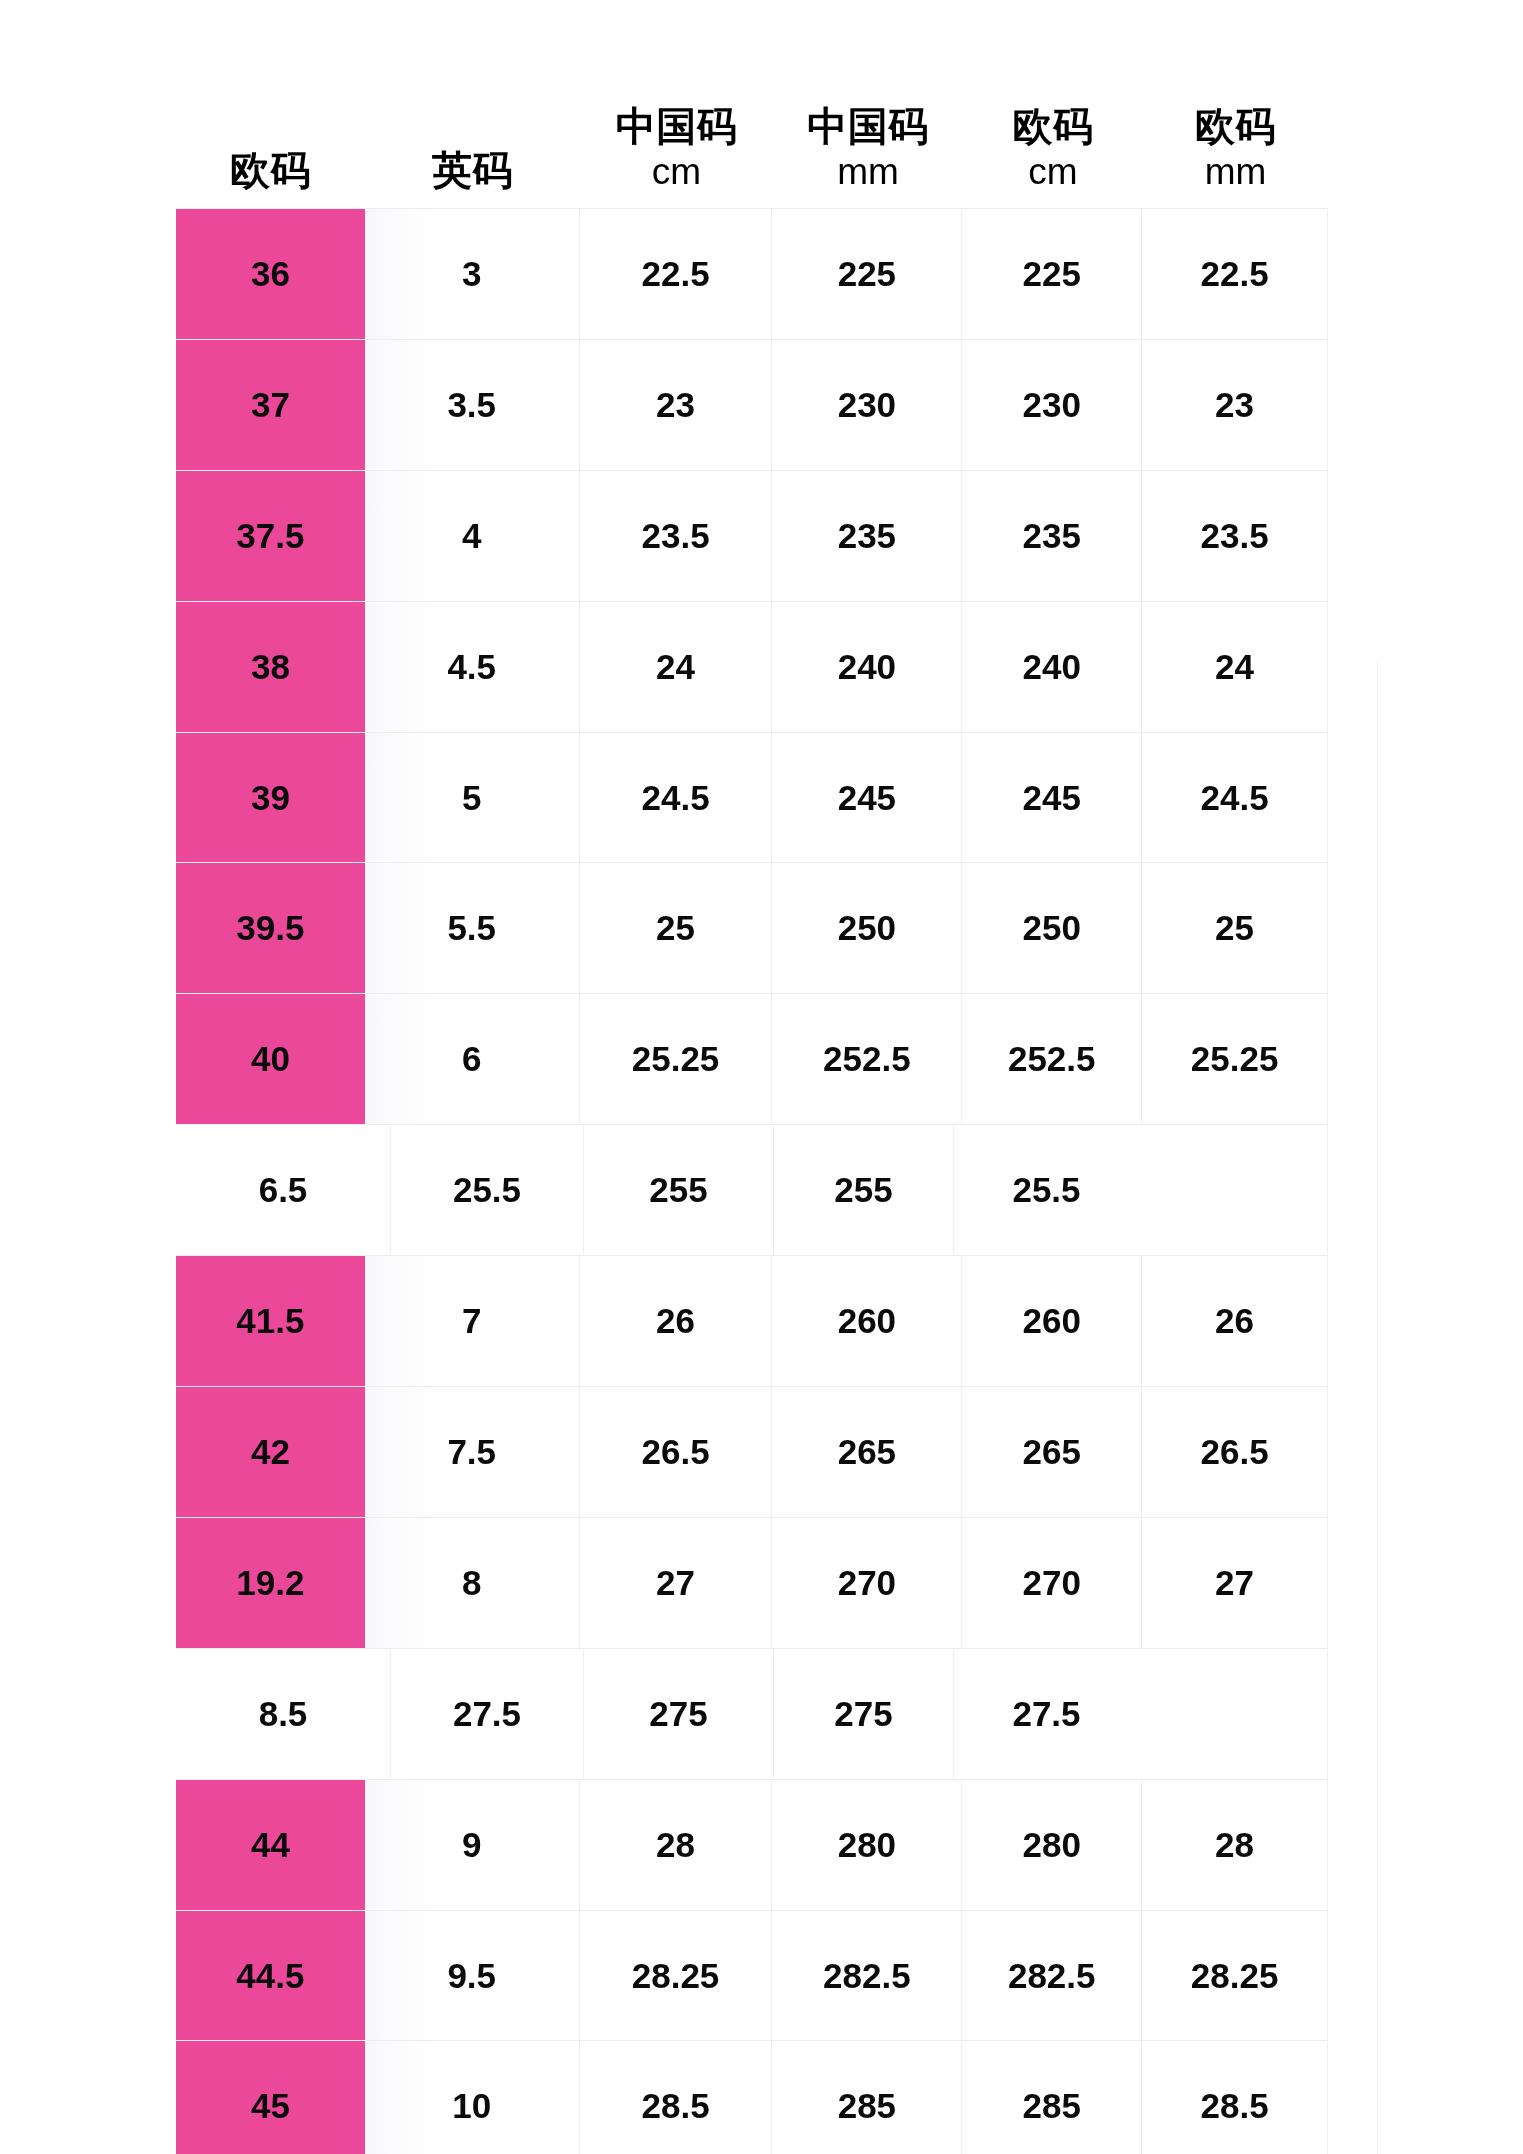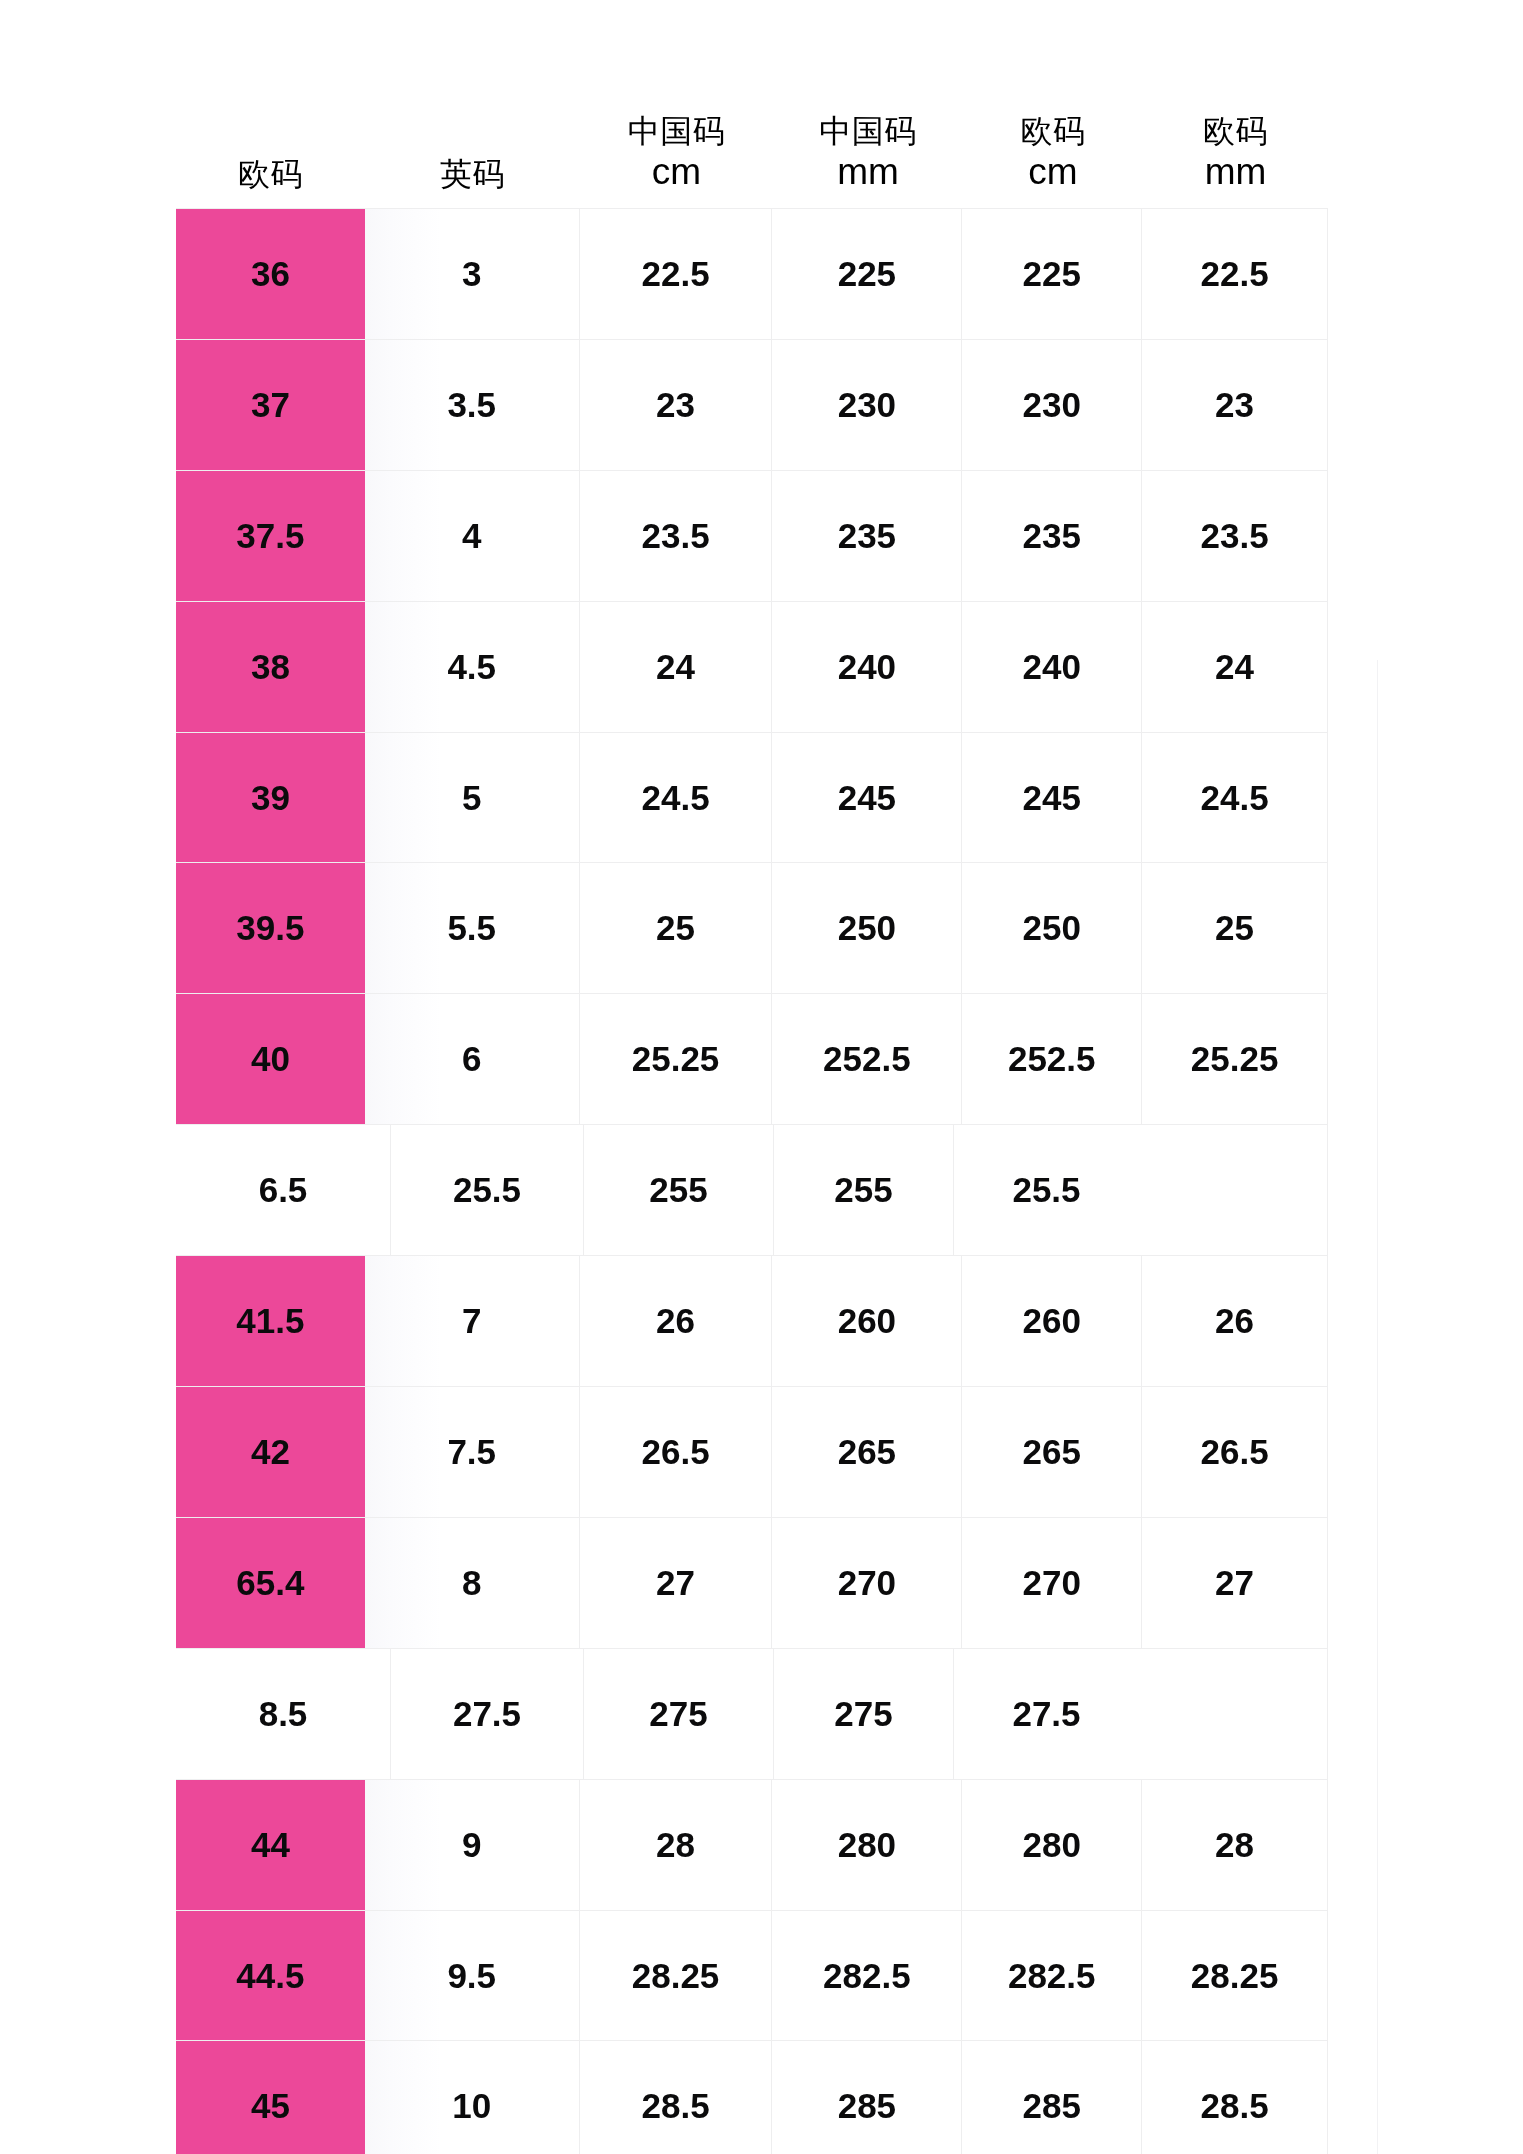--- a/index.html
+++ b/index.html
@@ -44,22 +44,22 @@
     display: flex;
     flex-direction: column;
     align-items: center;
     justify-content: flex-end;
     padding-bottom: 14px;
     color: #000000;
     line-height: 1.18;
   }
 
   .th-line1 {
-    font-size: 32px;
-    font-weight: 400;
+    font-size: 40px;
+    font-weight: 700;
     letter-spacing: 0.5px;
     white-space: nowrap;
   }
 
   .th-line2 {
     font-size: 37px;
     font-weight: 400;
     white-space: nowrap;
   }
 
@@ -225,21 +225,21 @@
       </div>
       <div class="trow">
         <div class="td c1 sticky">42</div>
         <div class="td c2">7.5</div>
         <div class="td c3">26.5</div>
         <div class="td c4">265</div>
         <div class="td c5">265</div>
         <div class="td c6">26.5</div>
       </div>
       <div class="trow">
-        <div class="td c1 sticky">65.4</div>
+        <div class="td c1 sticky">19.2</div>
         <div class="td c2">8</div>
         <div class="td c3">27</div>
         <div class="td c4">270</div>
         <div class="td c5">270</div>
         <div class="td c6">27</div>
       </div>
       <div class="trow">
         <div class="td c2">8.5</div>
         <div class="td c3">27.5</div>
         <div class="td c4">275</div>

